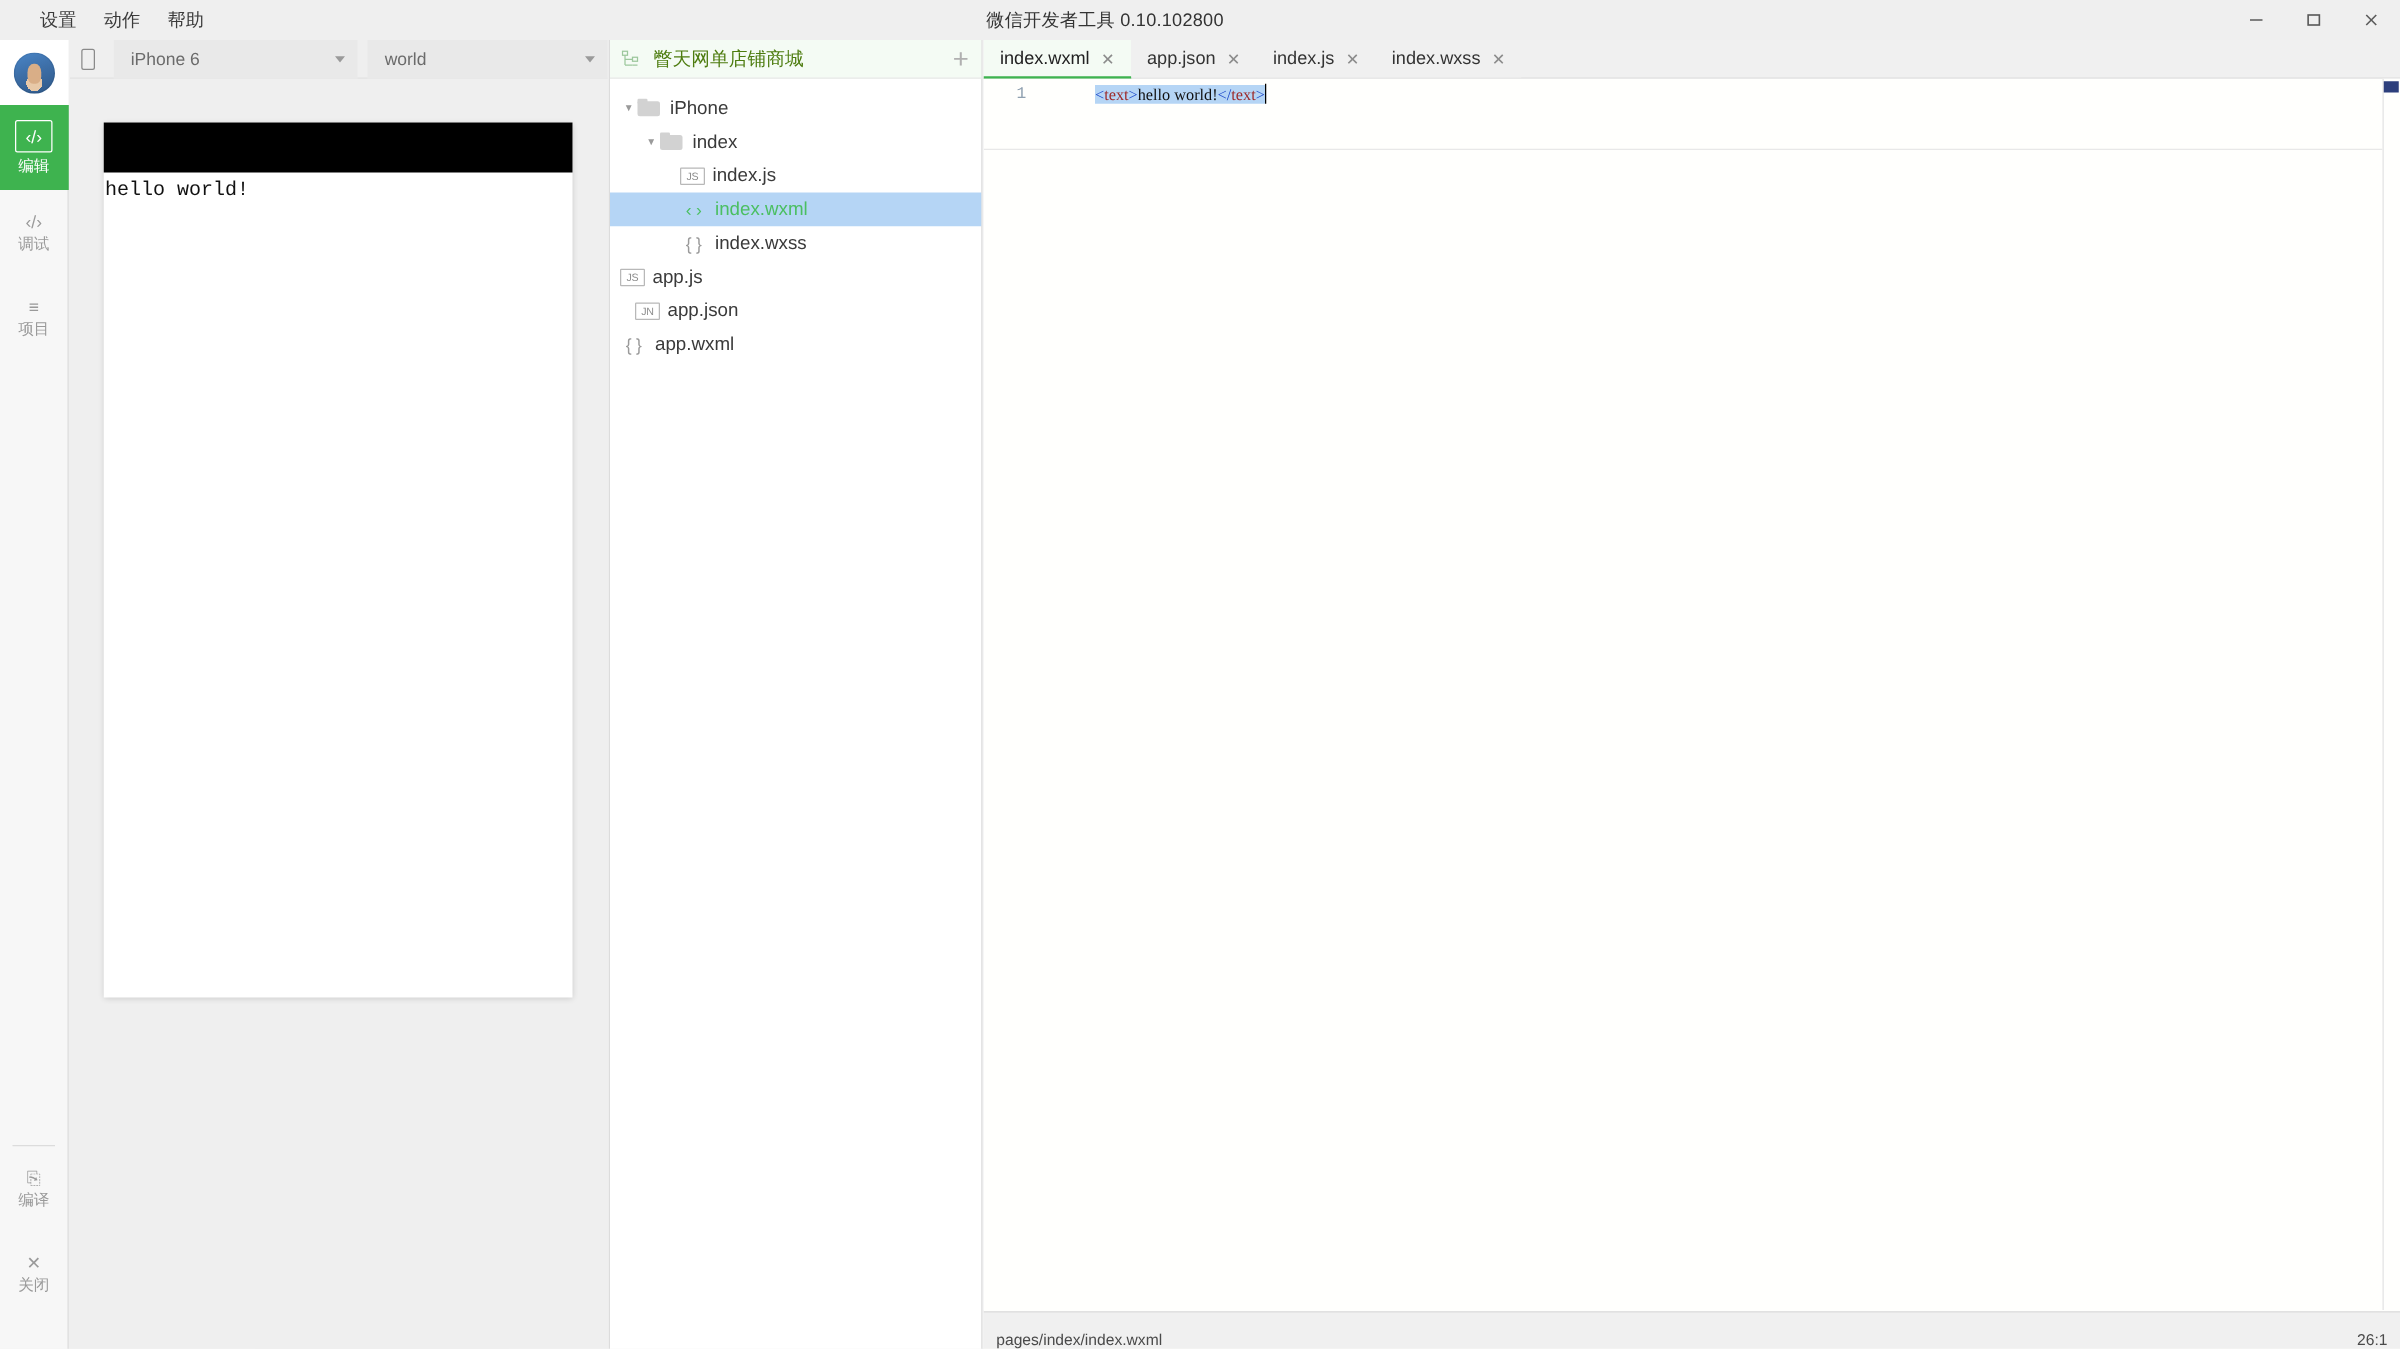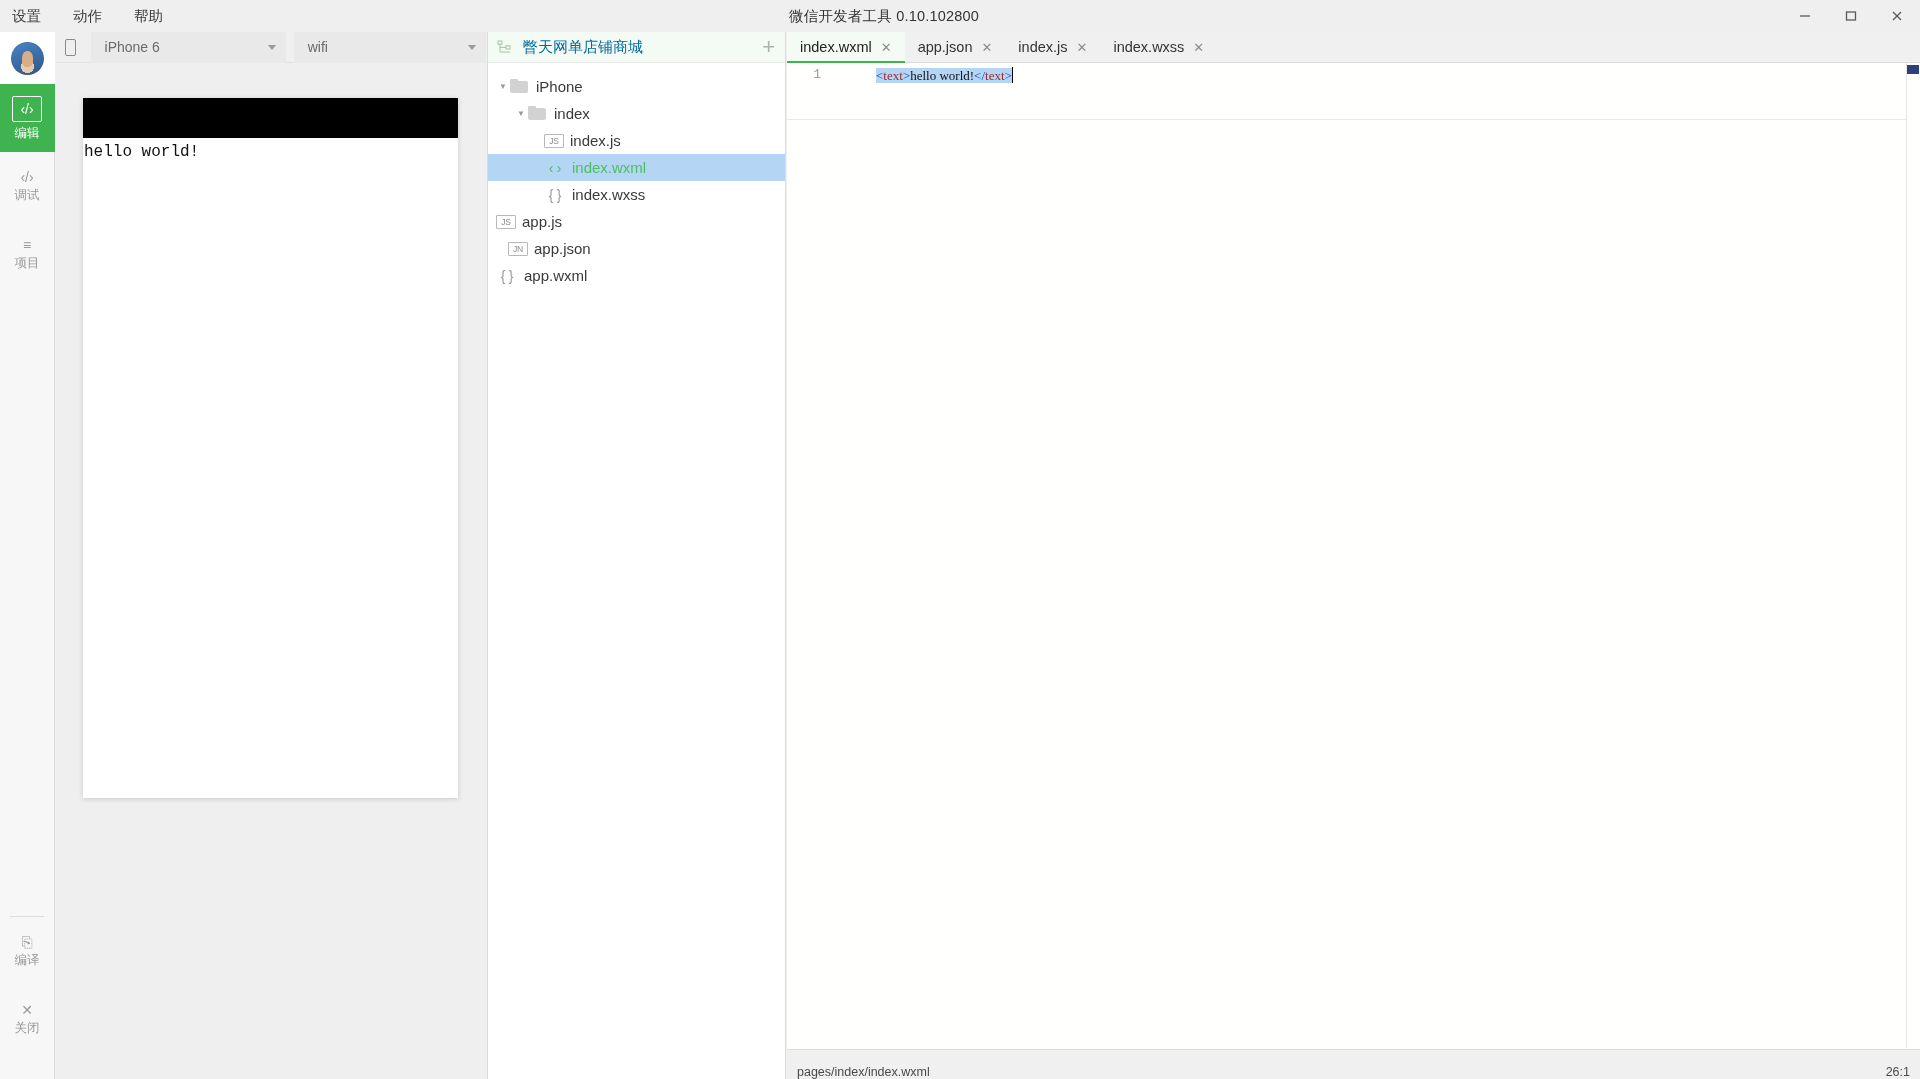--- a/index.html
+++ b/index.html
@@ -25,21 +25,21 @@
   .winbtn {
     width: 46px; height: 32px;
     display: flex; align-items: center; justify-content: center;
     color: #5a5a5a;
   }
   .winbtn svg { display: block; }
 
   
   .menubar {
     position: absolute; left: 0; top: 0; height: 32px;
-    display: flex; align-items: center; padding-left: 2px; gap: 12px;
+    display: flex; align-items: center; padding-left: 22px; gap: 2px;
     z-index: 3;
   }
   .menu-item {
     font-size: 14.5px; color: #3b3b3b;
     padding: 4px 10px; border-radius: 2px; cursor: default;
   }
 
   
   .rail {
     position: absolute; left: 0; top: 32px; width: 55px; height: 1047px;
@@ -120,21 +120,21 @@
   .tree-pane {
     position: absolute; left: 487px; top: 32px; width: 299px; height: 1047px;
     background: #ffffff; border-left: 1px solid #dcdcdc; border-right: 1px solid #dcdcdc;
   }
   .tree-head {
     height: 31px; display: flex; align-items: center;
     background: #f4fbf4; border-bottom: 1px solid #e8e8e8; padding: 0 10px 0 9px;
   }
   .tree-head-ico { width: 20px; color: #8ab98a; display: flex; align-items: center; }
   .tree-title {
-    flex: 1 1 auto; font-size: 15px; color: #0369a1; padding-left: 6px;
+    flex: 1 1 auto; font-size: 15px; color: #4d7c0f; padding-left: 6px;
     white-space: nowrap; overflow: hidden;
   }
   .tree-add { font-size: 22px; color: #b0b0b0; line-height: 1; cursor: default; }
   .tree-body { padding-top: 10px; }
   .tnode {
     display: flex; align-items: center; height: 27px;
     font-size: 15px; color: #3a3a3a; cursor: default; padding-right: 8px;
   }
   .tnode .arrow {
     width: 14px; display: flex; align-items: center; justify-content: center;
@@ -289,21 +289,21 @@
 <div class="sim-pane">
   <div class="sim-toolbar">
     <div class="sim-devbtn">
       <div class="phone-ico"></div>
     </div>
     <div class="sim-select dev">
       <span>iPhone 6</span>
       <span class="caret-dn"></span>
     </div>
     <div class="sim-select net">
-      <span>wifi</span>
+      <span>world</span>
       <span class="caret-dn"></span>
     </div>
   </div>
 
   <div class="phone-frame">
     <div class="phone-status"></div>
     <div class="phone-body">
       <div class="phone-text">hello world!</div>
     </div>
   </div>

